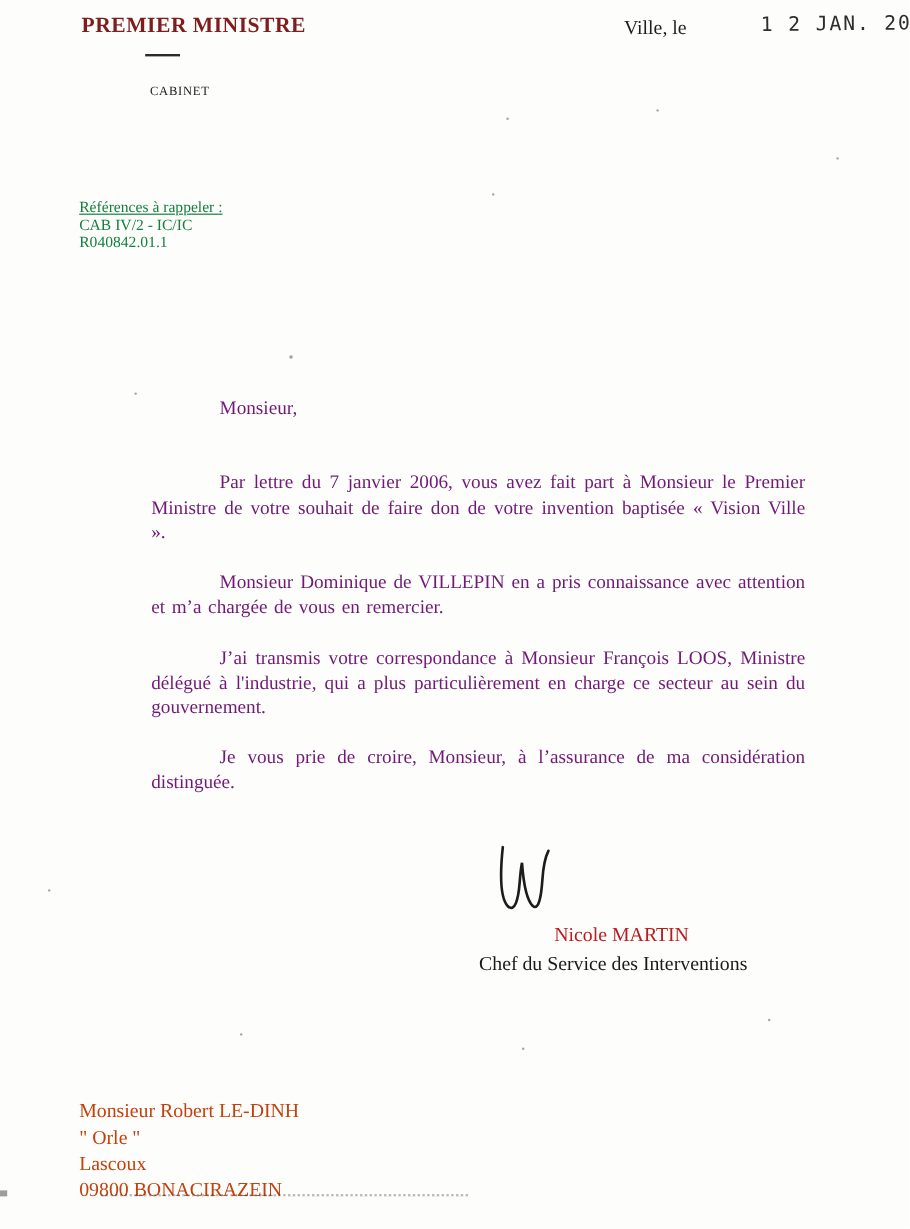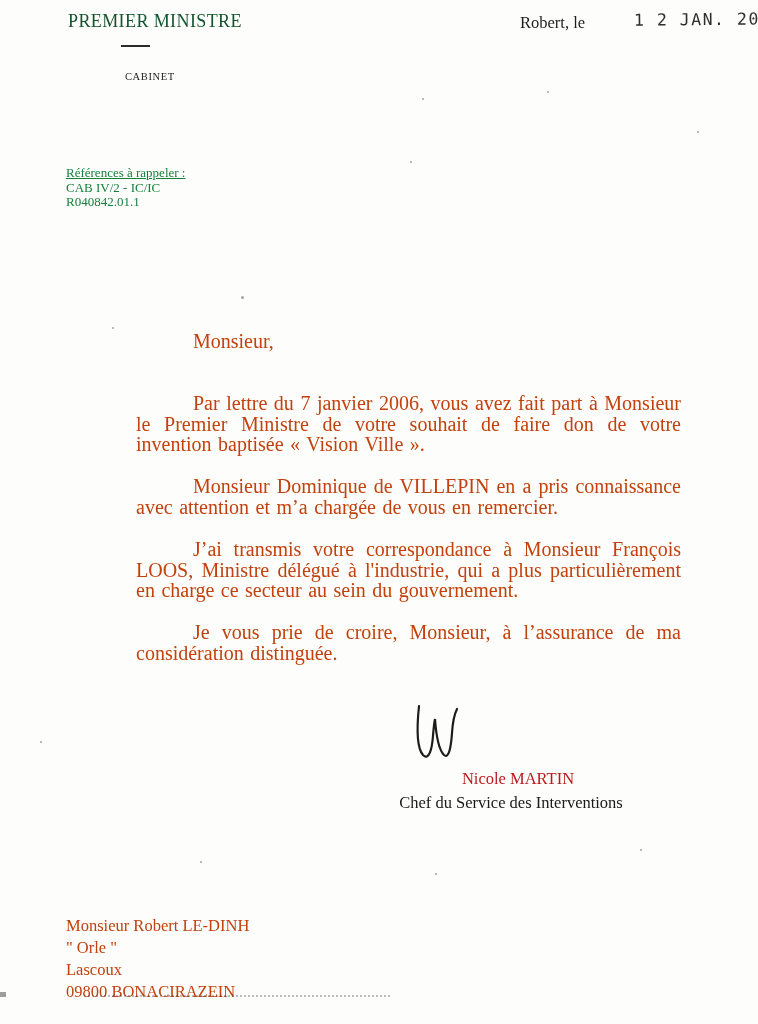--- a/index.html
+++ b/index.html
@@ -16,23 +16,23 @@
     font-family: "Liberation Serif", serif;
     color: #1c1c1c;
   }
 
   
   .ministry {
     position: absolute;
     left: 68px;
     top: 11px;
     font-size: 18px;
-    font-weight: normal;
+    font-weight: bold;
     letter-spacing: 0.4px;
-    color: #14532d;
+    color: #7f1d1d;
   }
   .ministry-rule {
     position: absolute;
     left: 121px;
     top: 45px;
     width: 29px;
     height: 2px;
     background: #2b2b2b;
   }
   .cabinet {
@@ -71,26 +71,26 @@
     line-height: 14.5px;
     color: #15803d;
   }
   .references .ref-label {
     text-decoration: underline;
   }
 
   
   .letter-body {
     position: absolute;
-    left: 136px;
+    left: 126px;
     top: 331px;
     width: 545px;
-    font-size: 20px;
+    font-size: 16px;
     line-height: 20.8px;
-    color: #c2410c;
+    color: #701a75;
   }
   .salutation {
     margin: 0 0 41px 0;
     padding-left: 57px;
   }
   .letter-body p.para {
     margin: 0 0 21px 0;
     text-indent: 57px;
     text-align: justify;
     word-spacing: 1.5px;
@@ -165,21 +165,21 @@
 </style>
 </head>
 <body>
 
 <div class="page">
 
   <div class="ministry">PREMIER MINISTRE</div>
   <div class="ministry-rule"></div>
   <div class="cabinet">CABINET</div>
 
-  <div class="place-line">Robert, le</div>
+  <div class="place-line">Ville, le</div>
   <div class="date-stamp">1 2 JAN. 2006</div>
 
   <div class="references">
     <div class="ref-label">Références à rappeler :</div>
     <div>CAB IV/2 - IC/IC</div>
     <div>R040842.01.1</div>
   </div>
 
   <div class="letter-body">
     <p class="salutation">Monsieur,</p>

